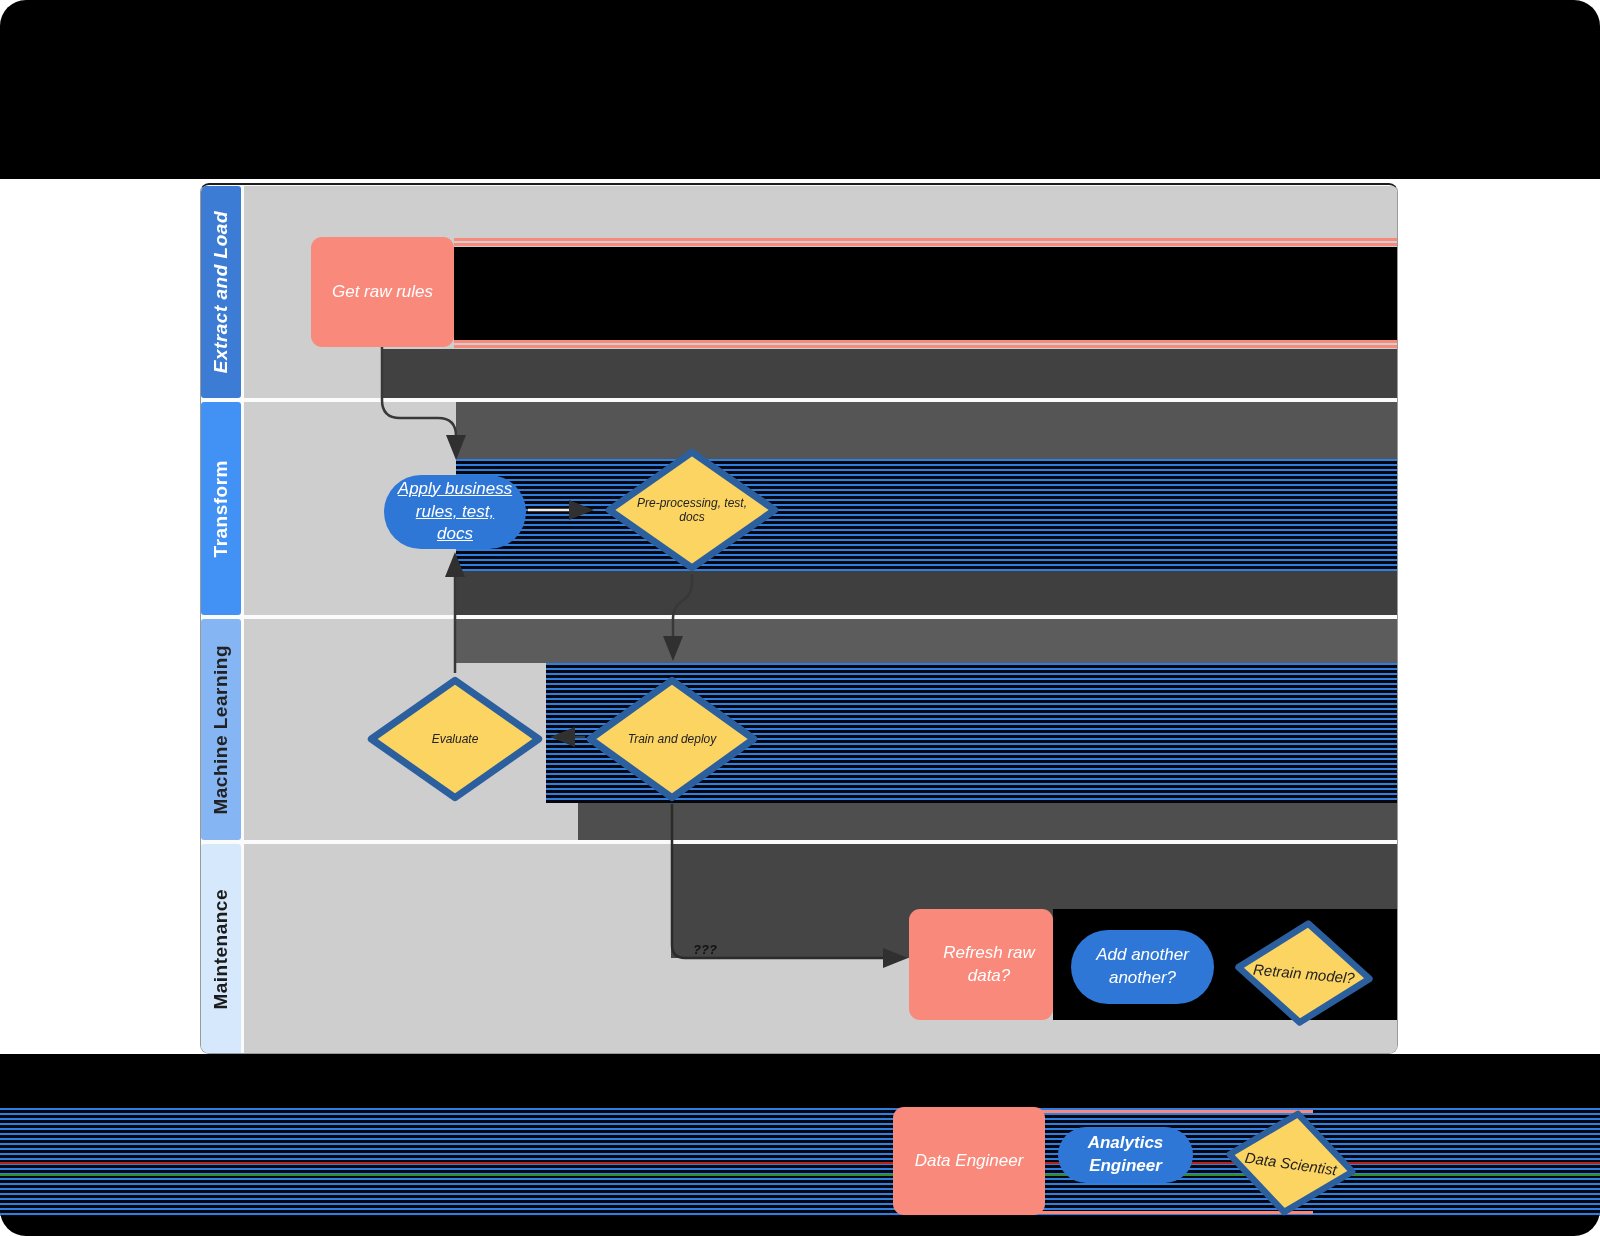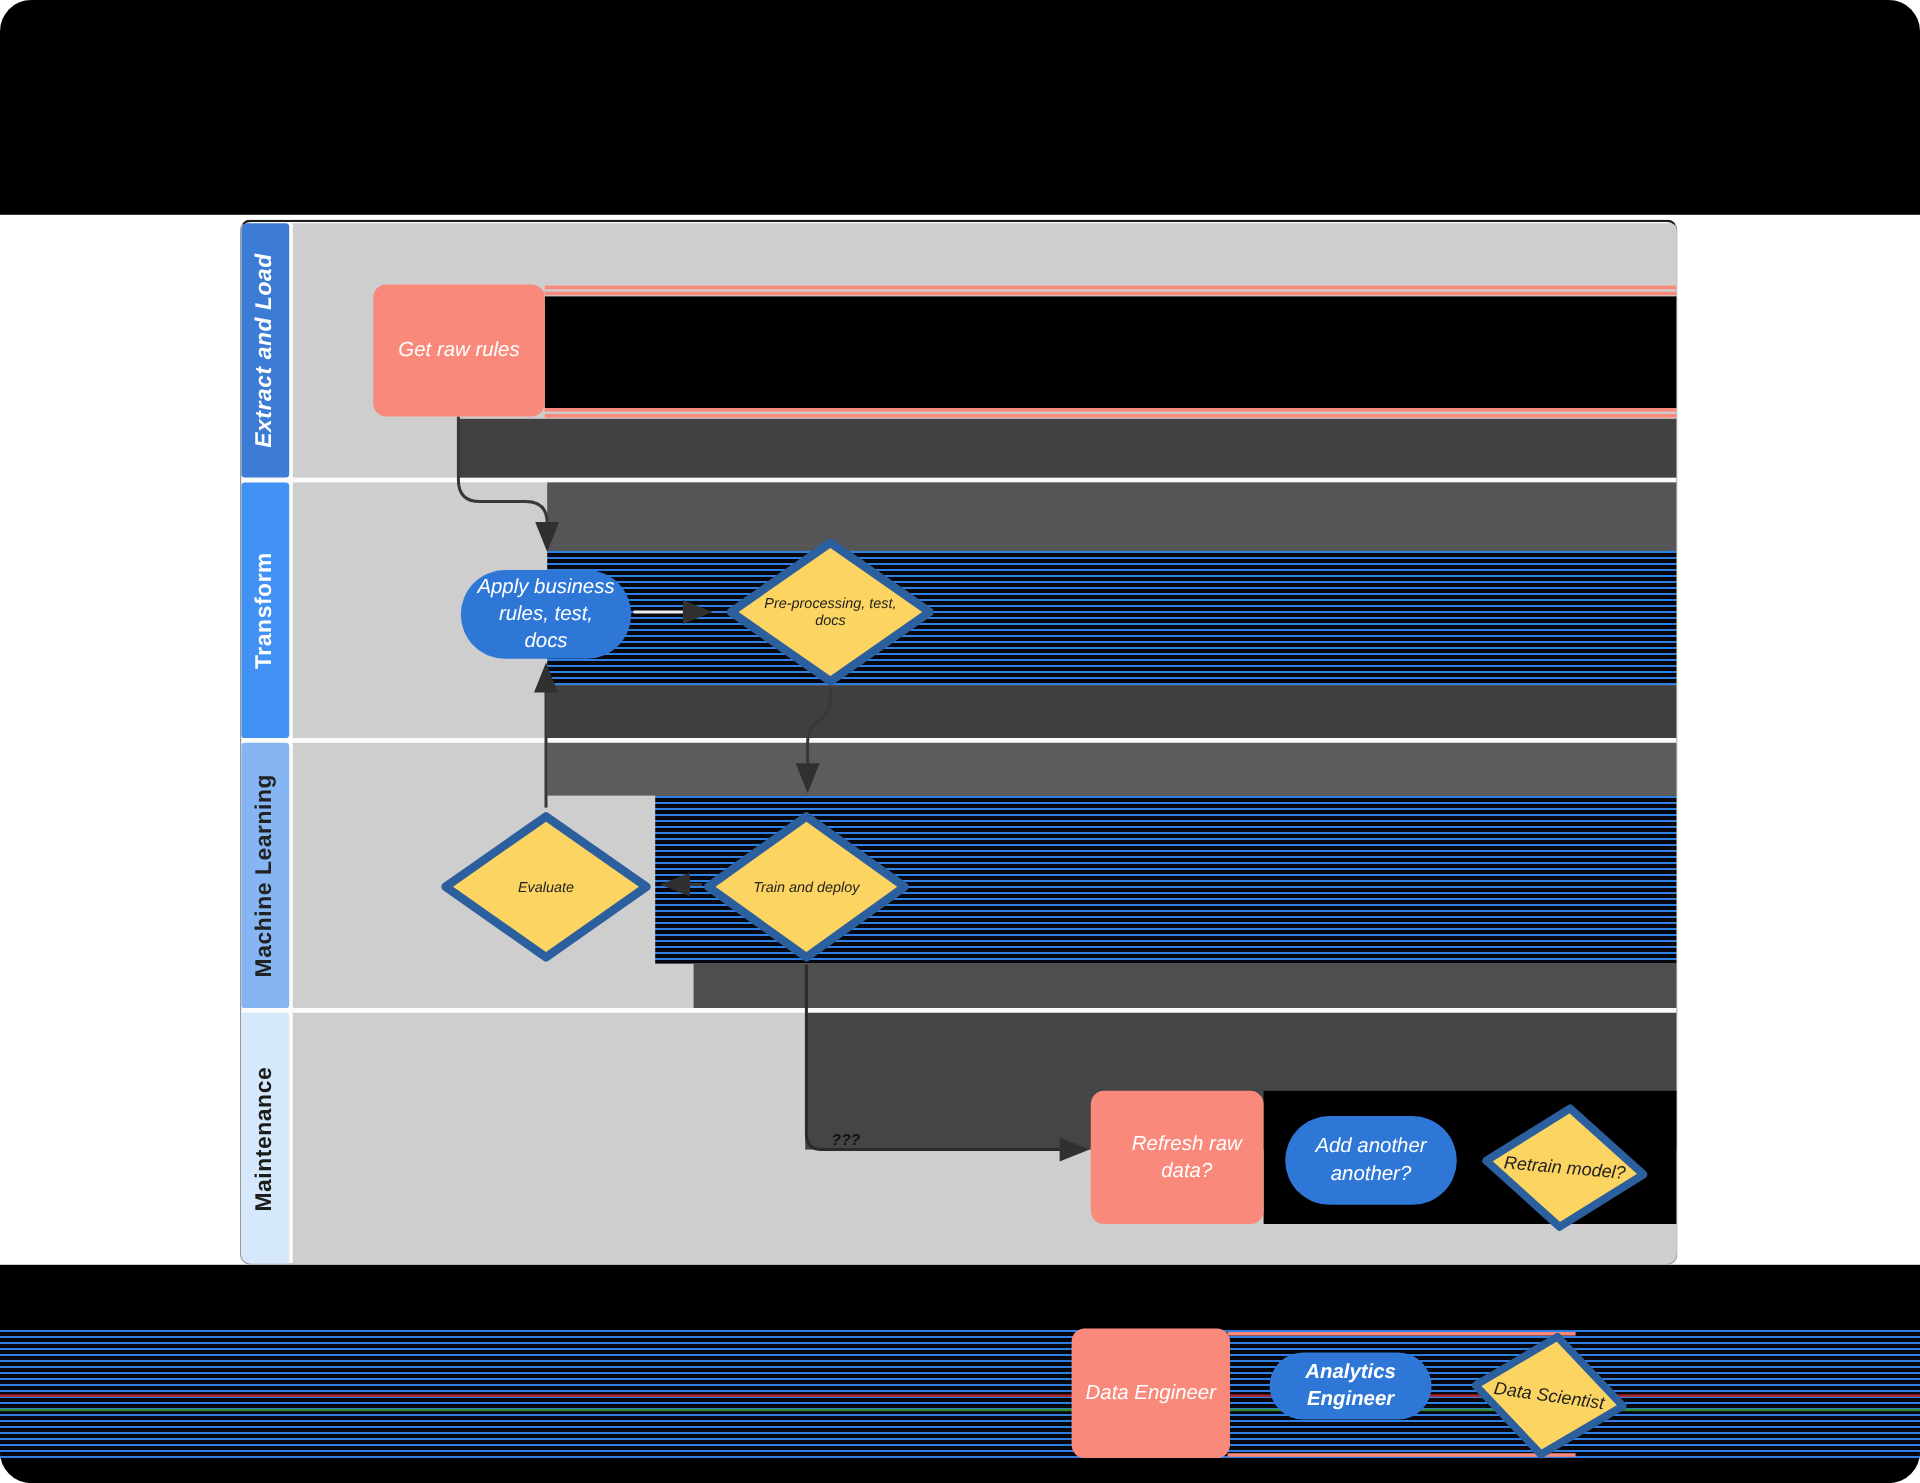--- a/index.html
+++ b/index.html
@@ -86,21 +86,21 @@
       <path d="M491,389 L491,398 Q491,410 481,416 Q472,422 472,433 L472,471" fill="none" stroke="#383838" stroke-width="2.5" marker-end="url(#ah)"></path>
       <path d="M384,552 L354,552" fill="none" stroke="#383838" stroke-width="2.5" marker-end="url(#ah)"></path>
       <path d="M471,619 L471,760 Q471,773 484,773 L702,773" fill="none" stroke="#2b2b2b" stroke-width="2.5" marker-end="url(#ah)"></path>
     </svg>
     <div class="abs edge-label" style="left:492px;top:757px;">???</div>
 
     <div class="abs node node-red" style="left:110px;top:52px;width:143px;height:110px;">
       <span style="max-width:110px;">Get raw rules</span>
     </div>
 
-    <div class="abs node node-blue" style="left:183px;top:290px;width:142px;height:74px;">
+    <div class="abs node node-blue" style="left:183px;top:290px;width:142px;height:74px;text-decoration:underline;">
       <span style="max-width:118px;">Apply business rules, test, docs</span>
     </div>
 
     <div class="abs diamond" style="left:403px;top:262px;width:176px;height:126px;">
       <svg viewBox="0 0 200 144" preserveAspectRatio="none">
         <path d="M100,6 L194,72 L100,138 L6,72 Z" fill="#fcd462" stroke="#2b5f9e" stroke-width="8" stroke-linejoin="round"></path>
       </svg>
       <span class="dlabel">
           <span style="max-width:122px;">Pre-processing, test, docs</span>
         </span>
@@ -135,21 +135,21 @@
     <div class="abs diamond" style="left:1033px;top:734px;width:140px;height:108px;transform:rotate(5deg);">
       <svg viewBox="0 0 200 144" preserveAspectRatio="none">
         <path d="M100,6 L194,72 L100,138 L6,72 Z" fill="#fcd462" stroke="#2b5f9e" stroke-width="9" stroke-linejoin="round"></path>
       </svg>
       <span class="dlabel" style="font-size:15px;">
           <span style="white-space:nowrap;">Retrain model?</span>
         </span>
     </div>
   </div>
 
-  <div class="abs node node-red" style="left:893px;top:1107px;width:132px;height:108px;z-index:30;">
+  <div class="abs node node-red" style="left:893px;top:1107px;width:152px;height:108px;z-index:30;">
     <span style="max-width:118px;">Data Engineer</span>
   </div>
   <div class="abs node node-blue" style="left:1058px;top:1127px;width:135px;height:56px;z-index:30;font-weight:bold;">
     <span style="max-width:92px;">Analytics Engineer</span>
   </div>
   <div class="abs diamond" style="left:1225px;top:1109px;width:132px;height:108px;transform:rotate(8deg);z-index:30;">
     <svg viewBox="0 0 200 144" preserveAspectRatio="none">
       <path d="M100,6 L194,72 L100,138 L6,72 Z" fill="#fcd462" stroke="#2b5f9e" stroke-width="9" stroke-linejoin="round"></path>
     </svg>
     <span class="dlabel" style="font-size:15px;">

